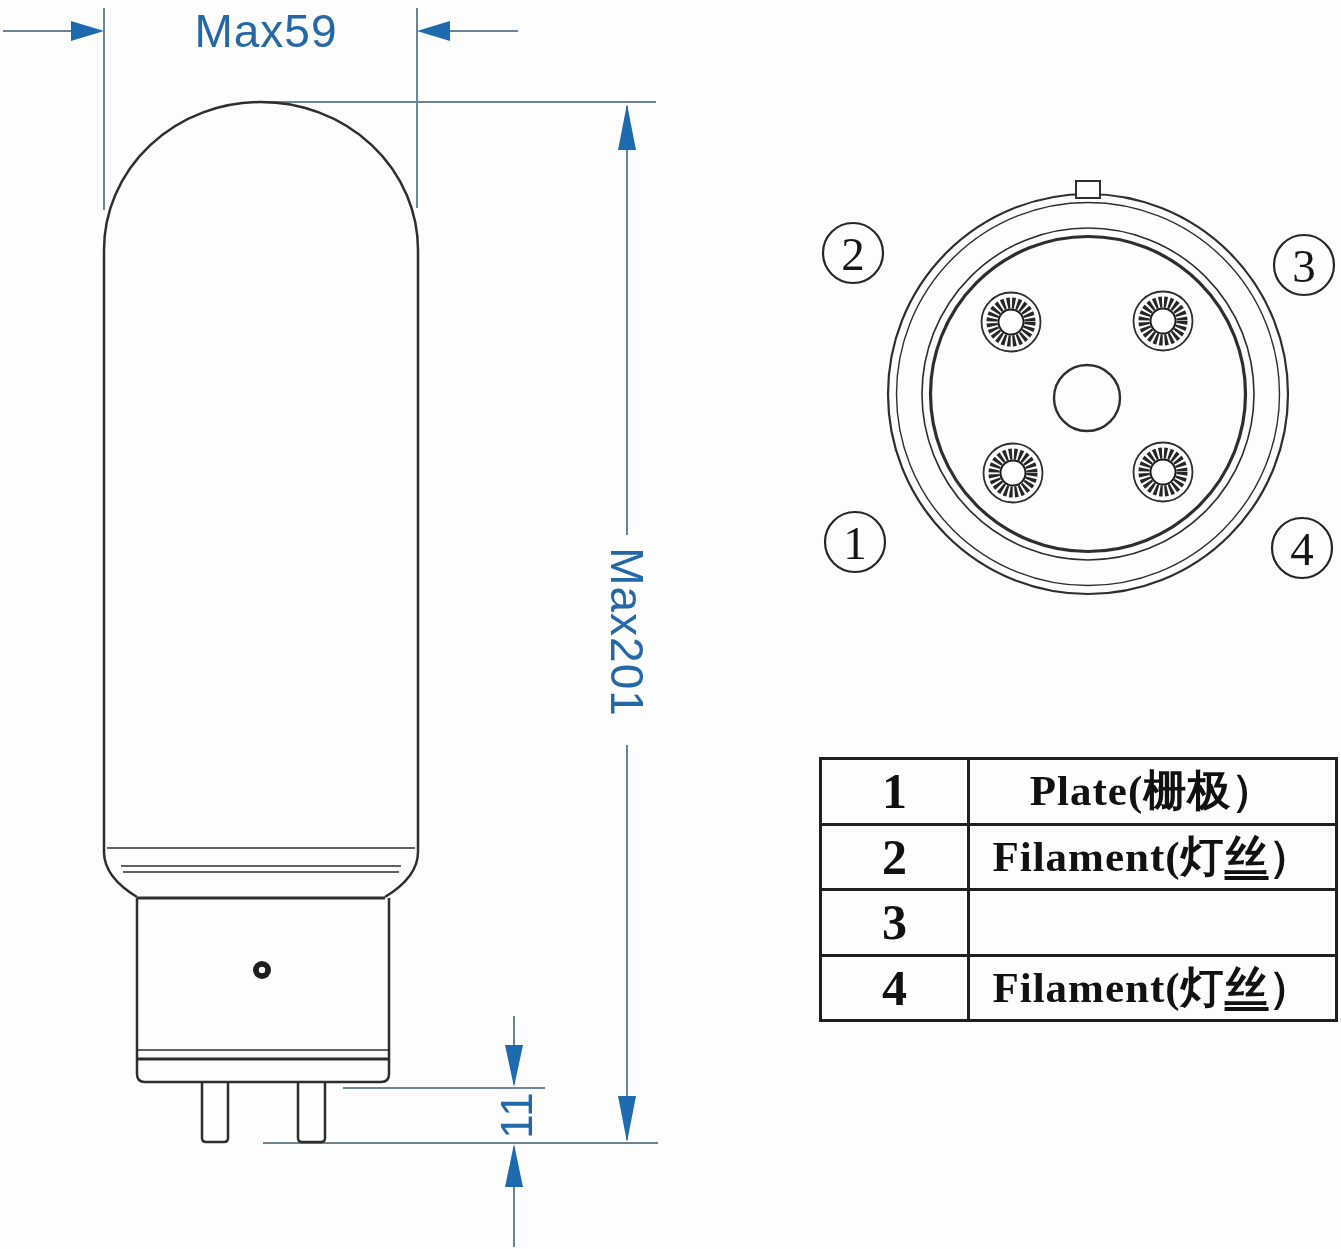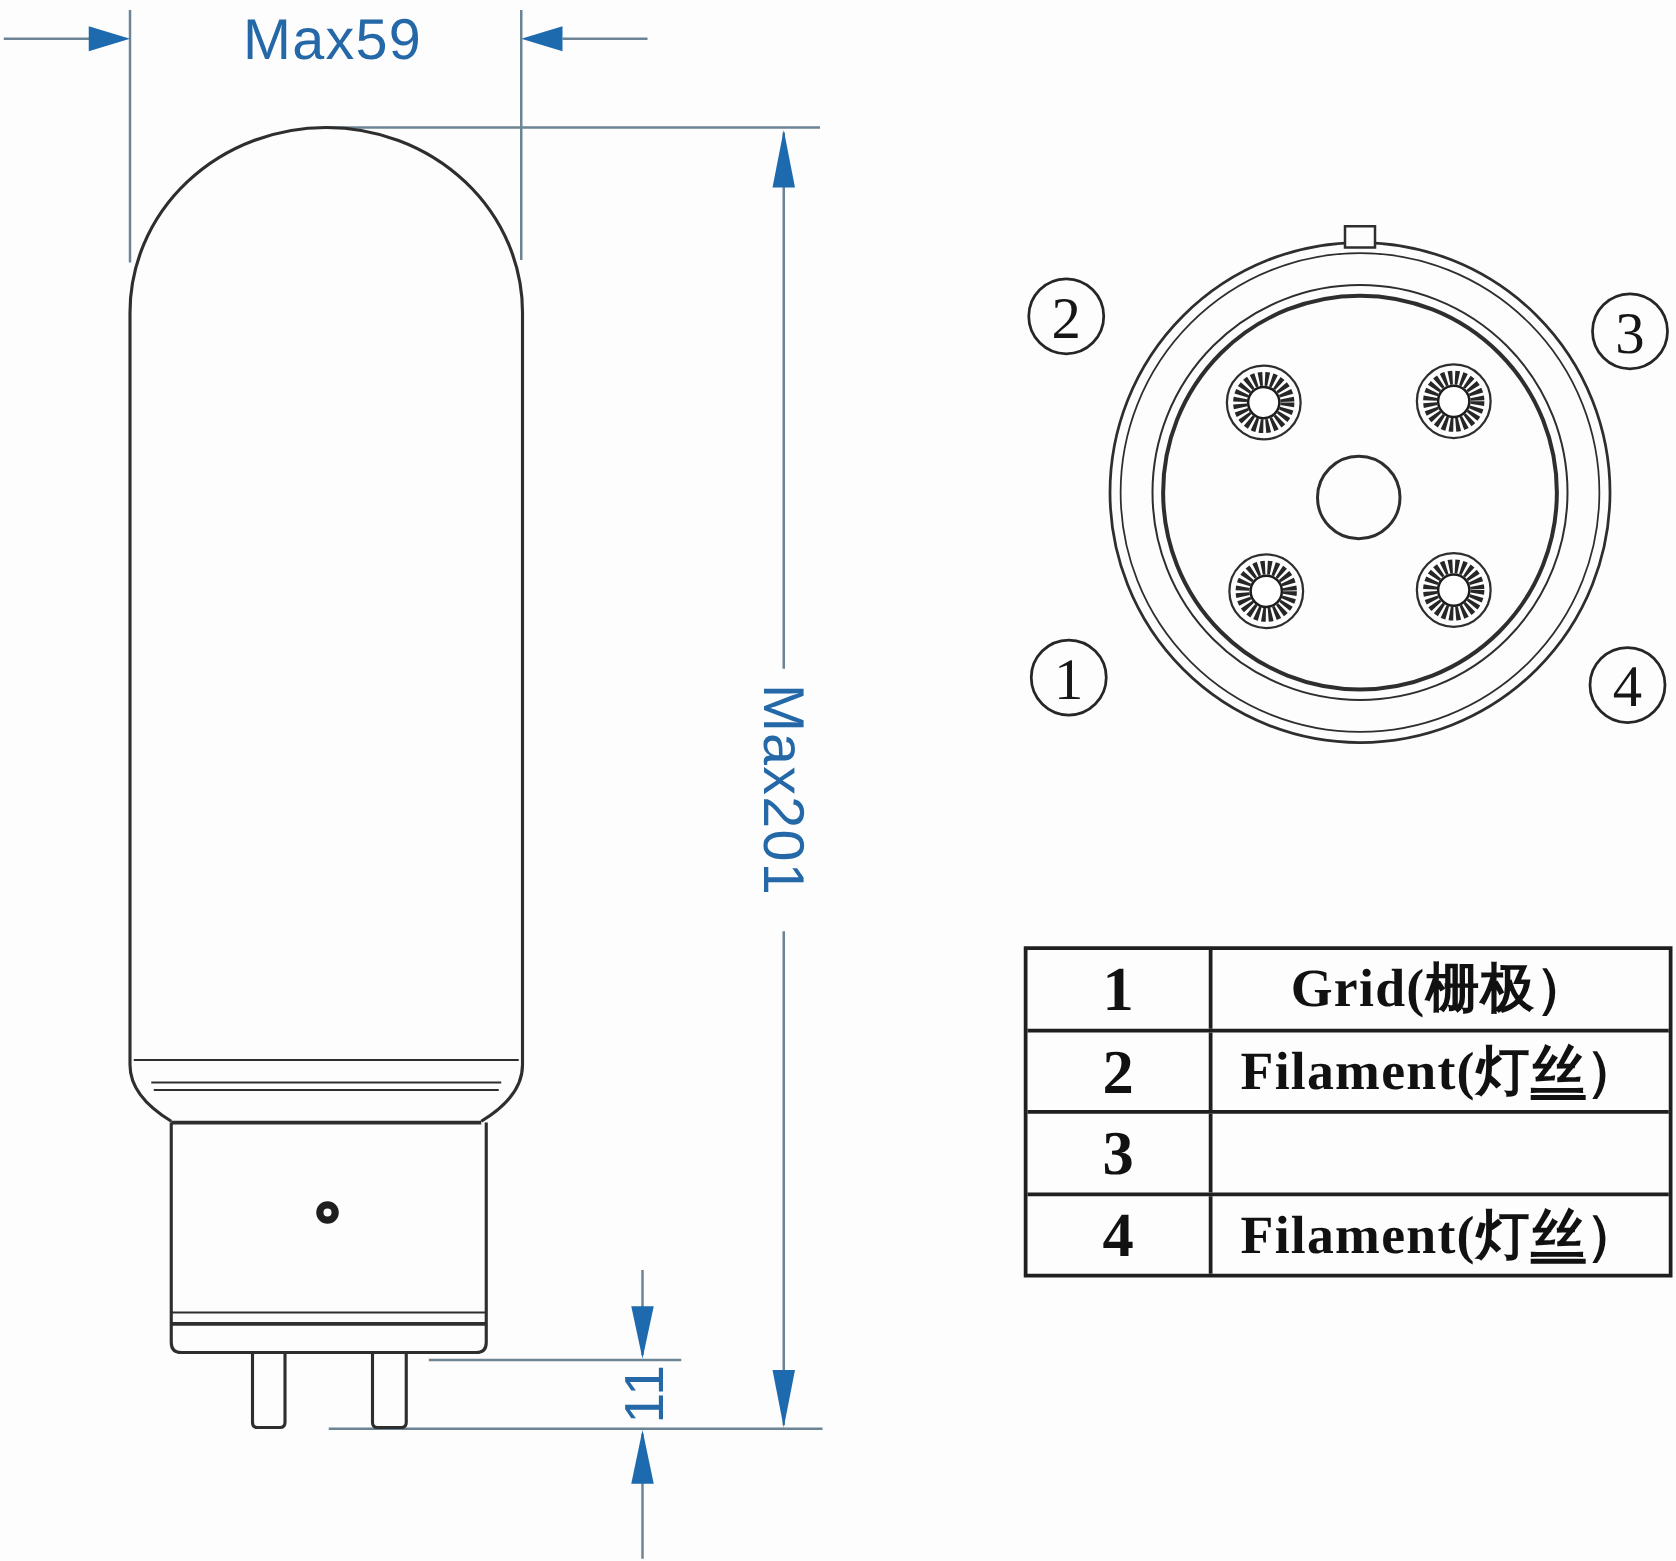--- a/index.html
+++ b/index.html
@@ -136,21 +136,21 @@
         <circle class="badge-circle" cx="1302" cy="548" r="30"></circle>
         <text class="badge-text" x="1302" y="565" text-anchor="middle">4</text>
       </g>
     </g>
   </svg>
 
   <div class="pinout-table">
     <div class="pt-row">
       <div class="pt-cell pt-pin">1</div>
       <div class="pt-cell pt-name">
-          <span>Grid(栅极）</span>
+          <span>Plate(栅极）</span>
           <span class="u"></span>
           <span></span>
         </div>
     </div>
     <div class="pt-row">
       <div class="pt-cell pt-pin">2</div>
       <div class="pt-cell pt-name">
           <span>Filament(灯</span>
           <span class="u">丝</span>
           <span>）</span>

